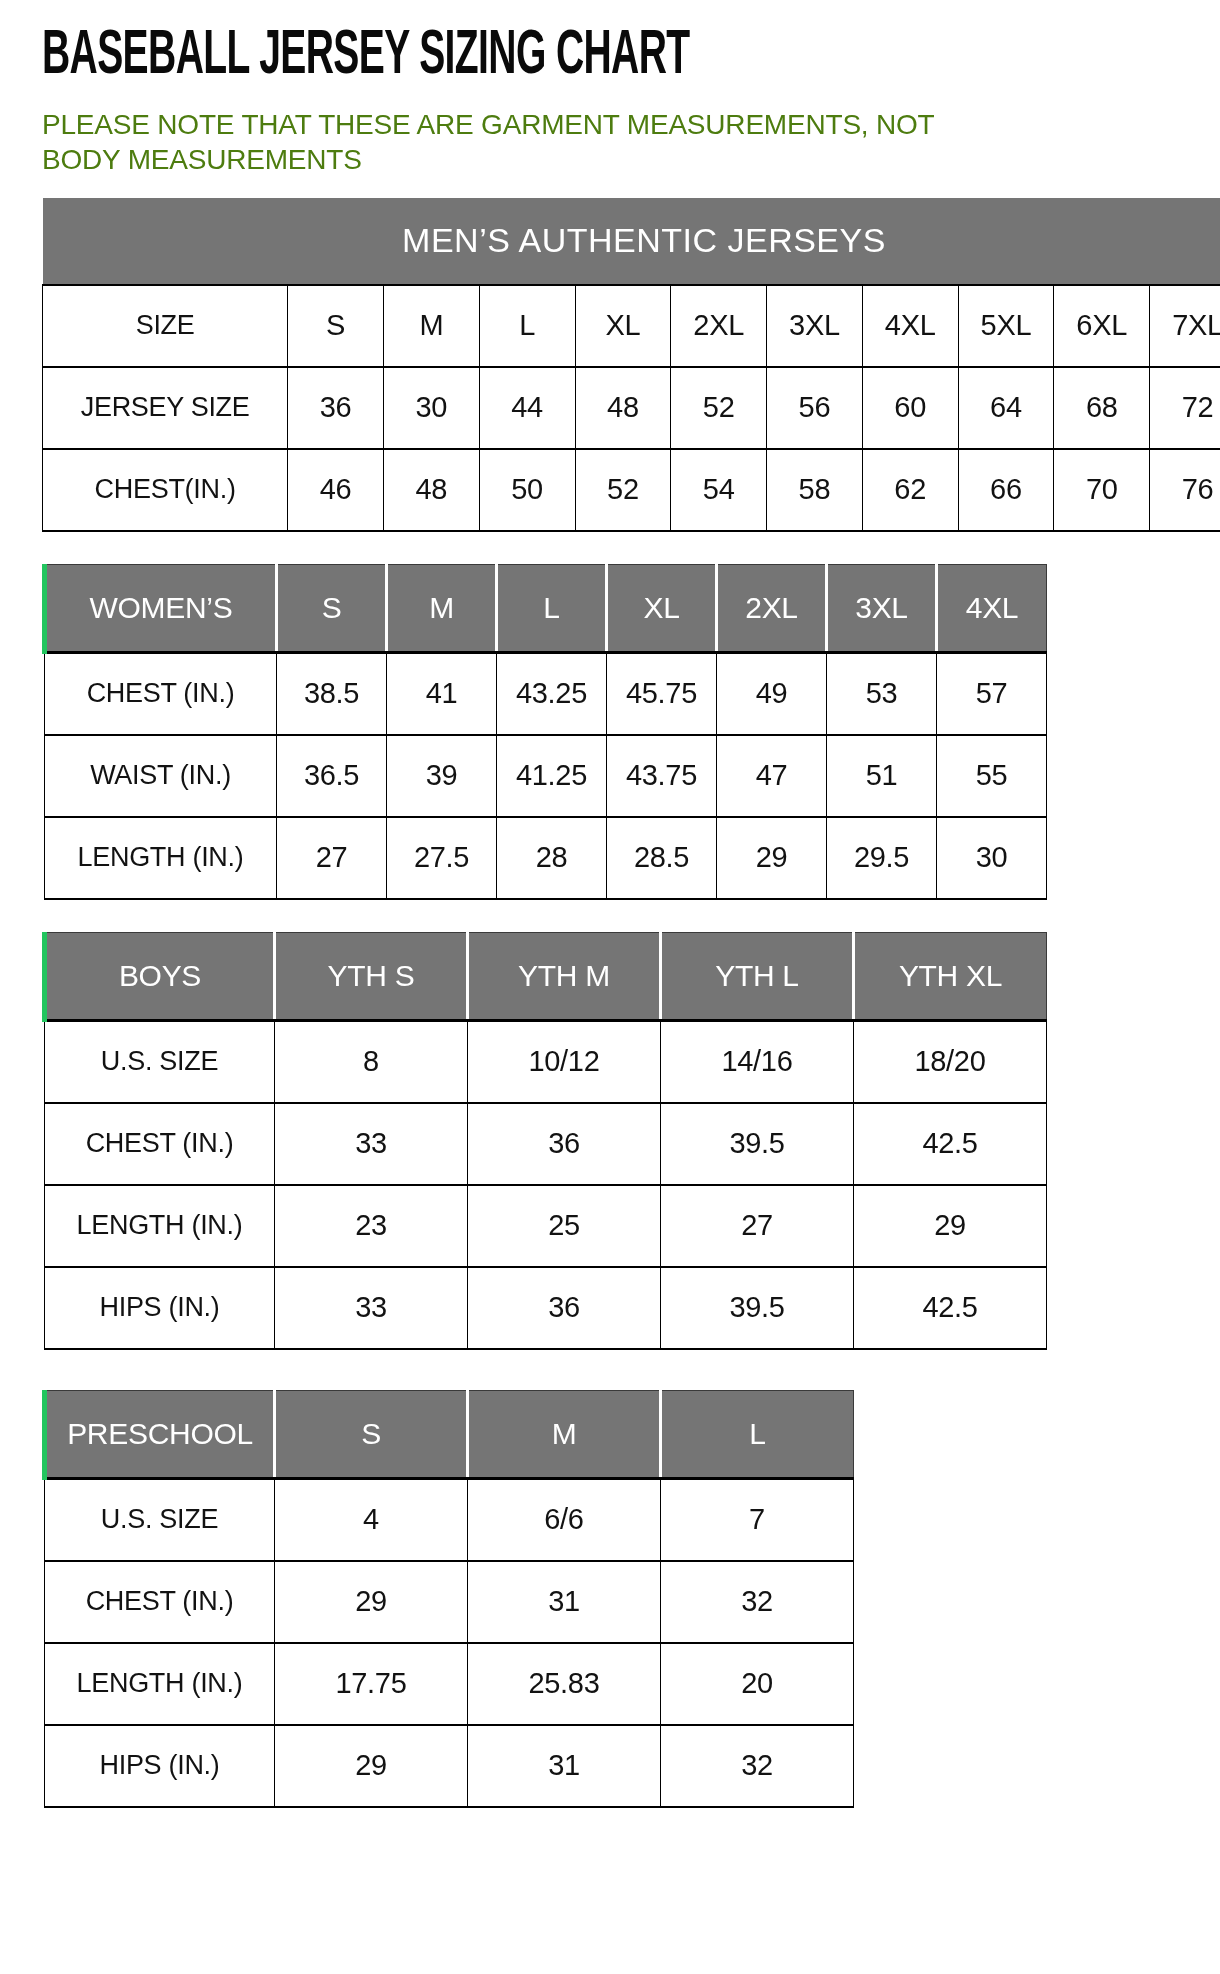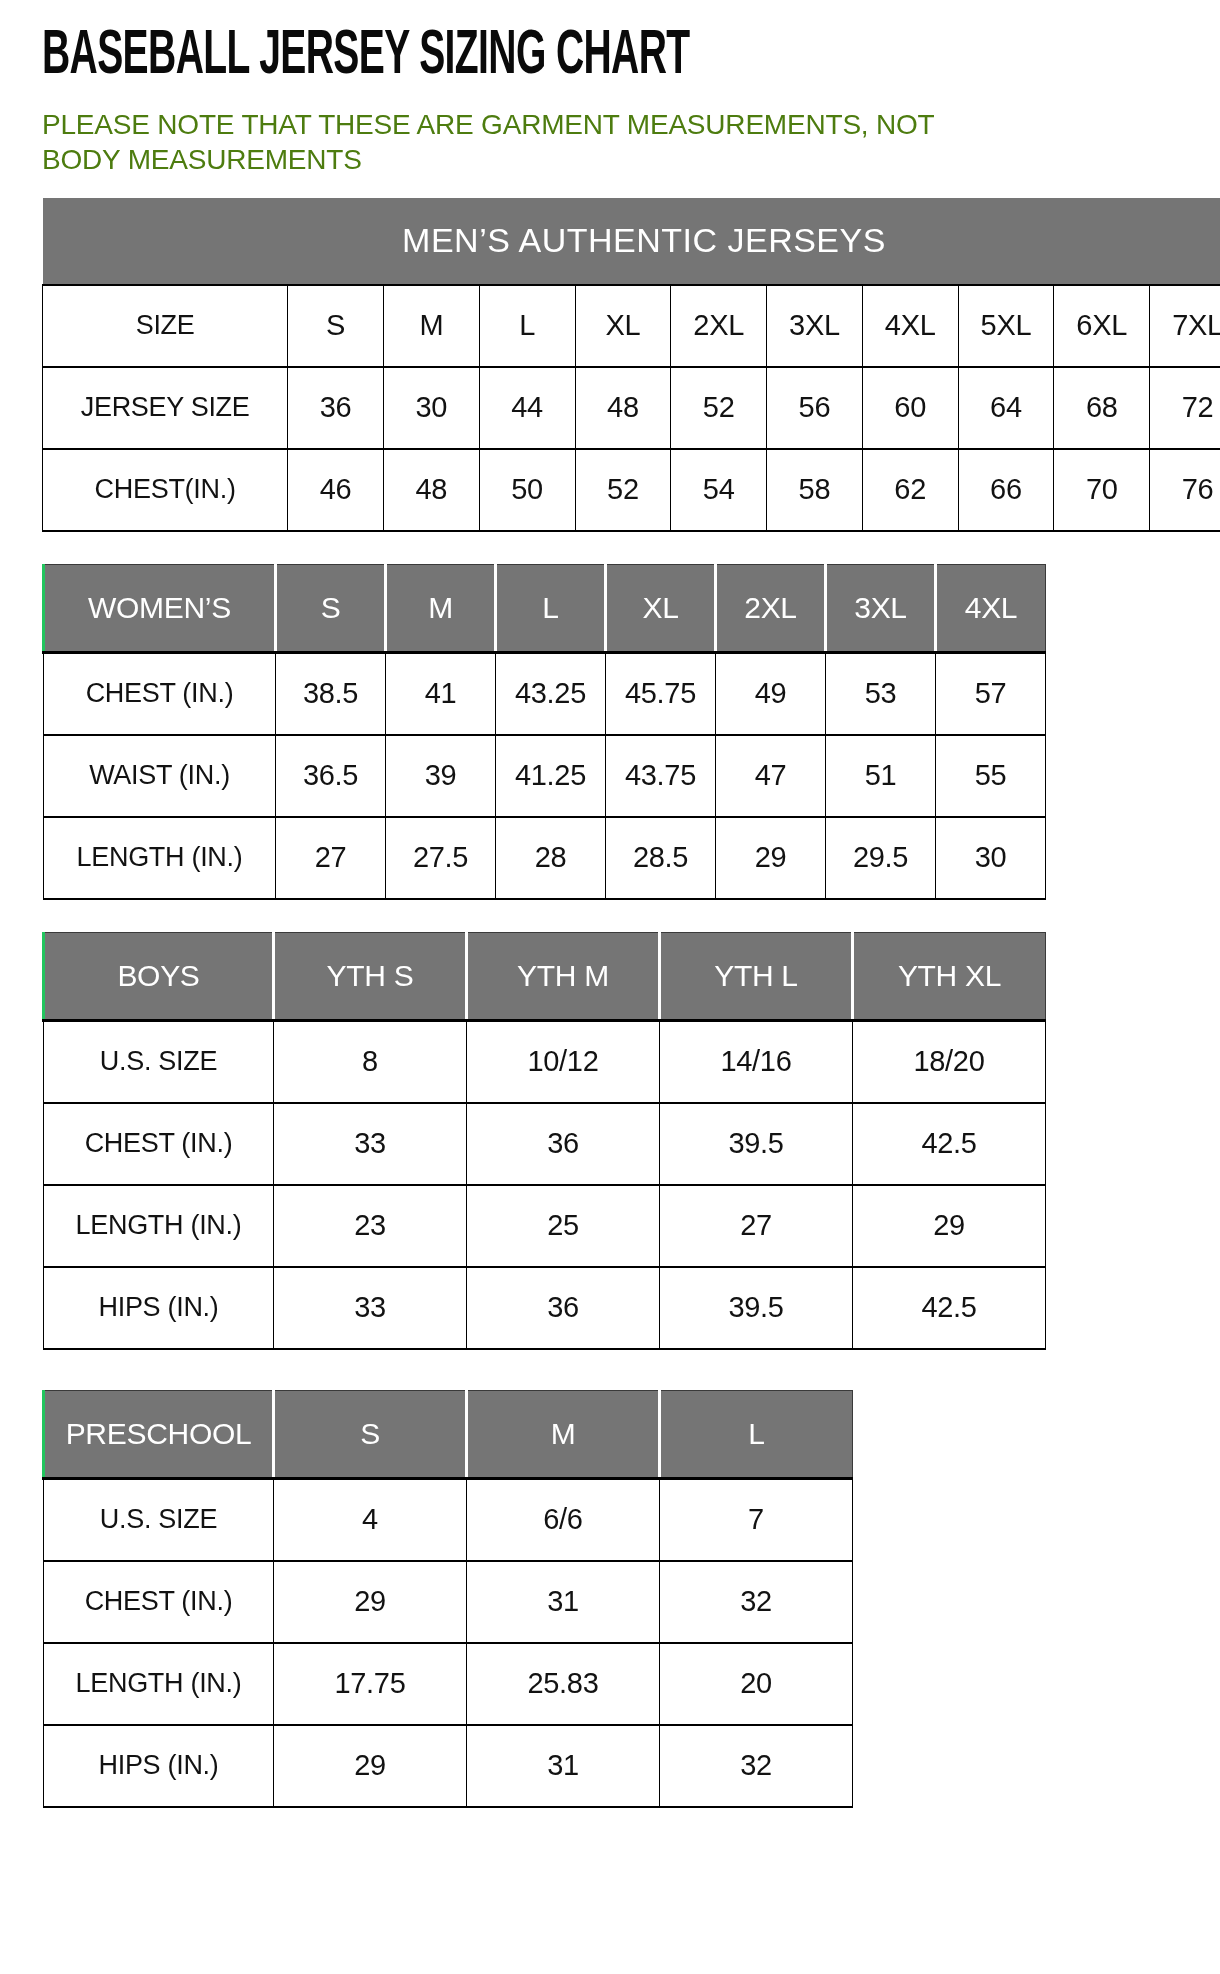--- a/index.html
+++ b/index.html
@@ -61,21 +61,21 @@
     font-weight: normal;
     font-size: 30px;
     height: 84px;
     letter-spacing: -0.3px;
     vertical-align: middle;
     border-top: 1px solid #3a3a3a;
     border-bottom: 3px solid #000;
     border-left: 3px solid #fff;
     border-right: 3px solid #fff;
   }
-  table.tbl thead th:first-child { border-left: 3px solid #22c55e; }
+  table.tbl thead th:first-child { border-left: 5px solid #22c55e; }
   table.tbl thead th:last-child  { border-right: 1px solid #3a3a3a; }
   table.mens thead th.banner {
     font-size: 34px;
     letter-spacing: 0.5px;
     border-left: none;
     border-right: none;
     border-top: none;
     border-bottom: 2px solid #000;
   }
 </style>

